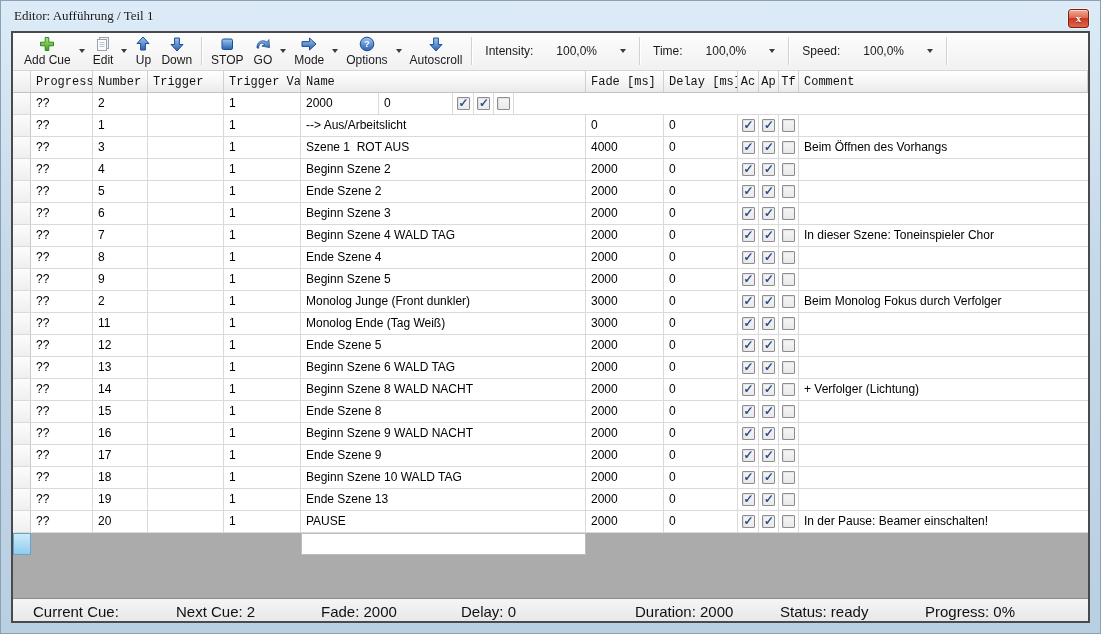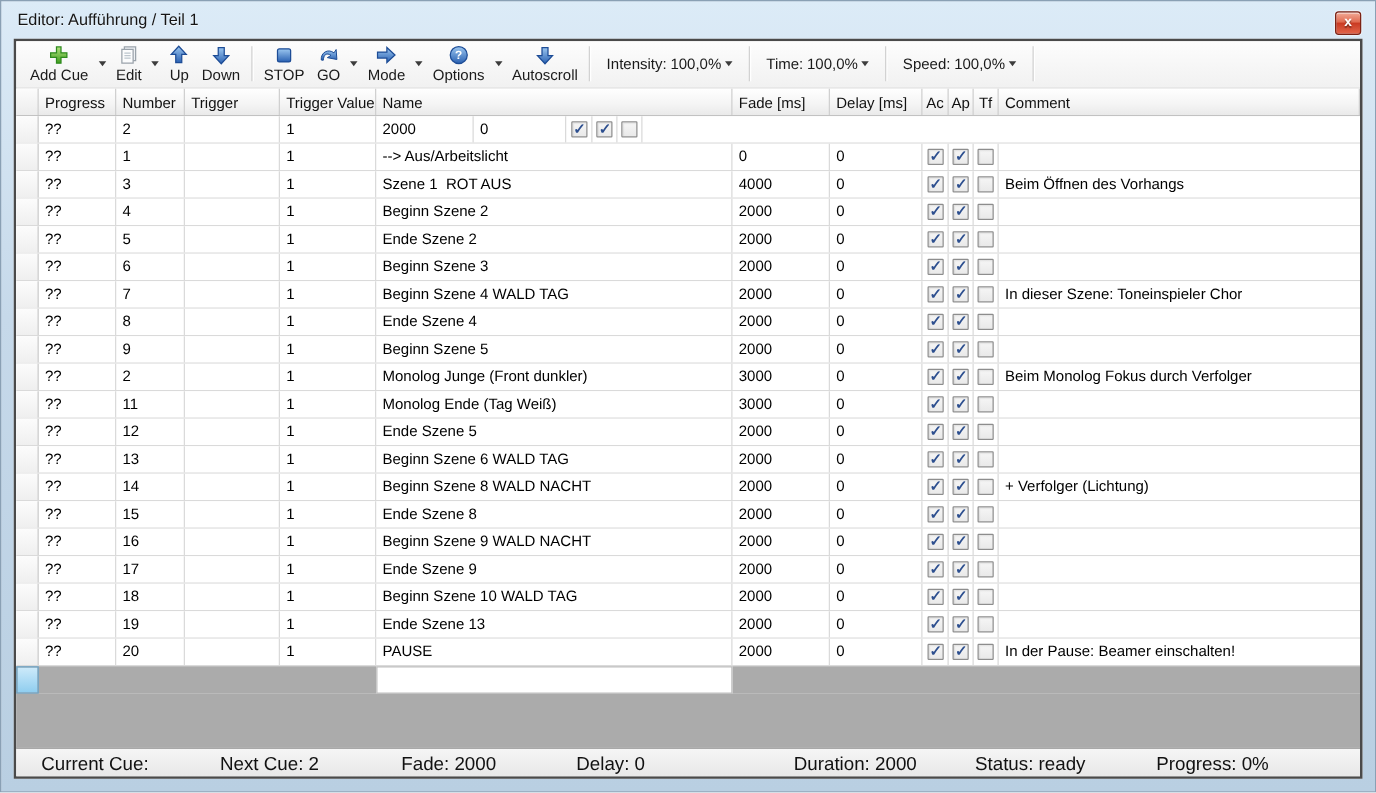--- a/index.html
+++ b/index.html
@@ -2,21 +2,21 @@
 <html><head>
 <meta charset="utf-8">
 <style>
   * { margin:0; padding:0; box-sizing:border-box; }
   html,body { width:1101px; height:634px; }
   body { font-family:"Liberation Sans", sans-serif; position:relative; background:#dfe9f2; overflow:hidden; }
 
   
   .window { position:absolute; inset:0; border:1px solid #8aa0b4;
     background:linear-gradient(180deg,#dcebf7 0%,#c6d9ea 40%,#b9cfe2 100%); }
-  .titlebar { position:absolute; top:0; left:0; right:0; height:30px; }
+  .titlebar { position:absolute; top:0; left:0; right:0; height:30px;font-family:Liberation Serif, serif; }
   .title-text { position:absolute; left:13px; top:7px; font-size:13px; color:#151515;
     text-shadow:0 1px 0 rgba(255,255,255,.6); }
   .close-btn { position:absolute; top:8px; right:11px; width:21px; height:19px;
     border:1px solid #7c2214; border-radius:3px;
     background:linear-gradient(180deg,#f2ab97 0%,#e06a50 45%,#c93a22 50%,#e2654a 100%);
     box-shadow:inset 0 1px 0 rgba(255,255,255,.55), 0 0 0 1px rgba(255,255,255,.4);
     color:#fff; font-size:11px; font-weight:bold; text-align:center; line-height:17px;
     text-shadow:0 1px 1px rgba(0,0,0,.4); cursor:pointer; }
 
   .content { position:absolute; left:10px; right:10px; top:30px; bottom:10px;
@@ -26,42 +26,42 @@
   .toolbar { height:38px; flex:0 0 38px; background:linear-gradient(180deg,#fdfdfd,#f1f1f1);
     border-bottom:1px solid #d6d6d6; display:flex; align-items:stretch; padding:1px 2px 2px 6px; }
   .tb-btn { display:flex; flex-direction:column; align-items:center; justify-content:center;
     gap:1px; padding:0 5px; font-size:12px; color:#1a1a1a; cursor:pointer; white-space:nowrap; }
   .tb-btn .ico { height:17px; display:flex; align-items:flex-end; }
   .tb-drop { display:flex; align-items:center; padding:0 3px; cursor:pointer; }
   .dd { width:0; height:0; border-left:3px solid transparent; border-right:3px solid transparent;
     border-top:4px solid #3c3c3c; }
   .tb-sep { width:1px; background:#d2d2d2; box-shadow:1px 0 0 #fff; margin:3px 4px; }
   .tb-combo { display:flex; align-items:center; font-size:12px; color:#1a1a1a;
-    padding:0 9px; gap:3px; cursor:pointer; white-space:nowrap; }
+    padding:0 9px; gap:23px; cursor:pointer; white-space:nowrap; }
 
   
   .grid { display:flex; flex-direction:column; background:#fff; }
   .row { display:flex; height:22px; flex:0 0 22px; border-bottom:1px solid #dadada; background:#fff; }
   .cell { border-right:1px solid #dadada; font-size:12px; color:#000; line-height:21px;
     padding-left:5px; overflow:hidden; white-space:pre; }
   .c-rh      { width:18px; padding:0; background:linear-gradient(180deg,#fcfcfc,#efefef);
                border-right:1px solid #c9c9c9; }
   .c-progress{ width:62px; }
   .c-number  { width:55px; }
   .c-trigger { width:76px; padding:0; }
   .c-tval    { width:77px; }
   .c-name    { width:285px; }
   .c-fade    { width:78px; }
   .c-delay   { width:74px; }
   .c-ac, .c-ap, .c-tf { width:20px; padding:0; display:flex; align-items:center; justify-content:center; }
   .c-ac { width:21px; }
   .c-comment { flex:1; border-right:none; }
 
   .hdr { background:linear-gradient(180deg,#ffffff 0%,#f4f4f4 60%,#eaeaea 100%);
-    border-bottom:1px solid #c2c2c2; }
+    border-bottom:1px solid #c2c2c2;font-family:Liberation Mono, monospace; }
   .hdr .cell { color:#111; border-right:1px solid #d0d0d0; line-height:22px; }
   .hdr .c-ac, .hdr .c-ap, .hdr .c-tf { display:block; text-align:center; padding:0; }
   .hdr .c-rh { background:linear-gradient(180deg,#fcfcfc,#ececec); }
 
   
   .cb { width:13px; height:13px; border:1px solid #8d8d8d; border-radius:1px; position:relative;
     background:linear-gradient(180deg,#f6f6f6,#e9e9e9); box-shadow:inset 1px 1px 1px rgba(0,0,0,.08);
     cursor:pointer; }
   .cb.checked::after { content:"✓"; position:absolute; left:1px; top:-5px; color:#2d4f8f;
     font-size:12px; font-weight:900; }

